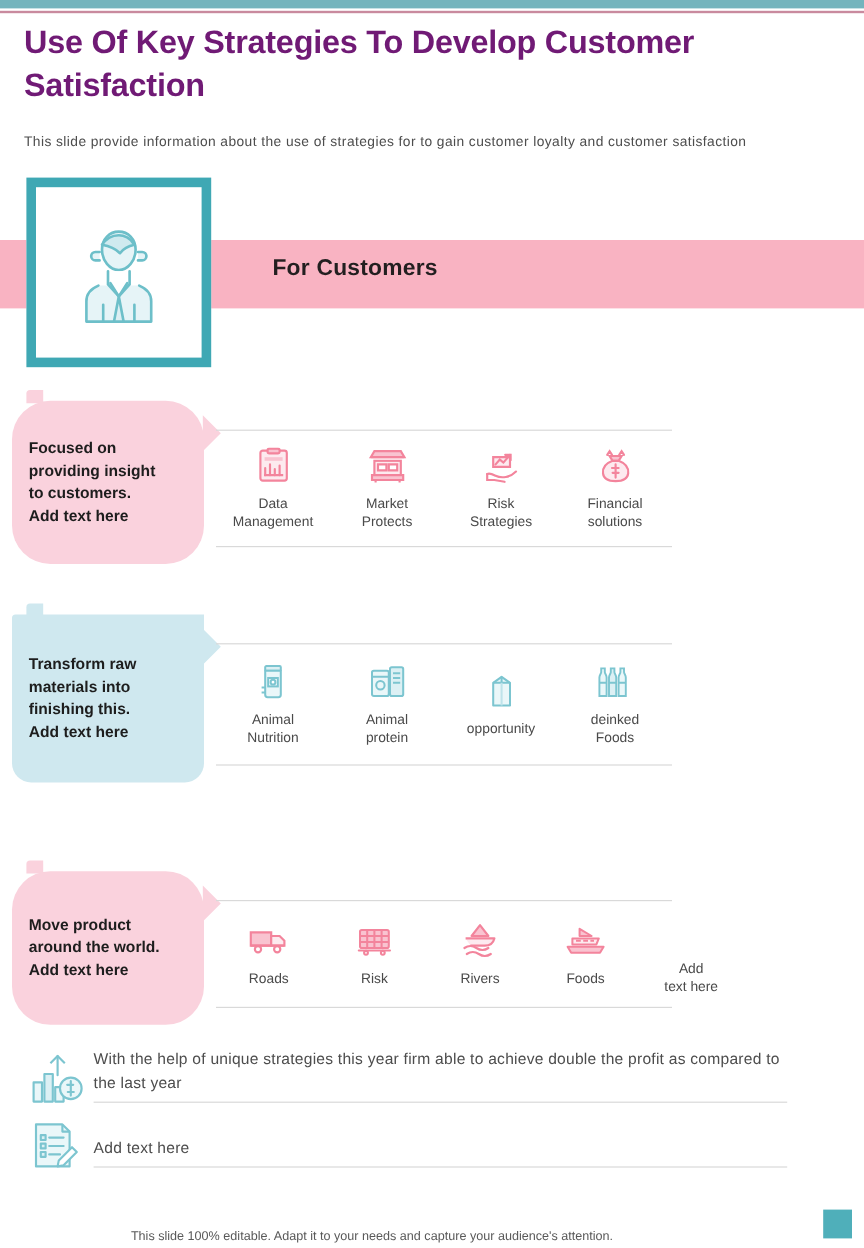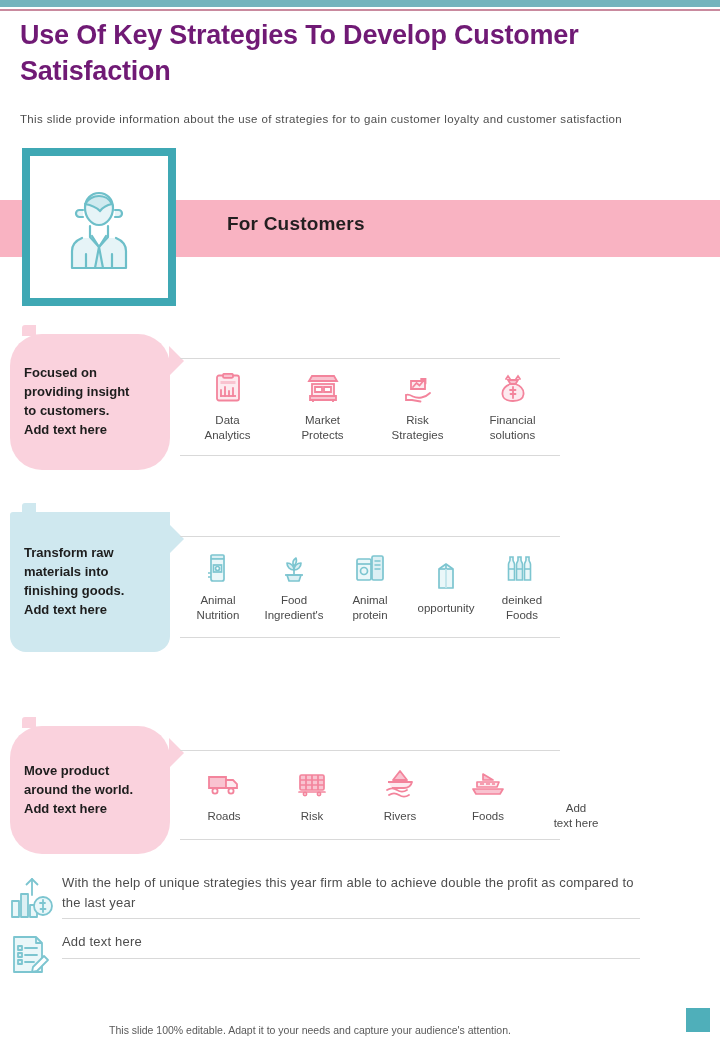--- a/index.html
+++ b/index.html
@@ -112,22 +112,22 @@
     justify-content: center; }
   .item-label {
     margin-top: 8px; font-size: 11.5px; color: #4a4a4a;
     text-align: center; line-height: 1.28; white-space: pre-line;
   }
   .row-3 .items { width: 440px; }
   .row-3 .item-addtext .item-icon { height: 34px; }
 
   
   .note {
-    position: absolute; left: 10px; width: 630px;
-    display: flex; align-items: flex-start;
+    position: absolute; left: 26px; width: 630px;
+    display: flex; align-items: flex-end;
   }
   .note-1 { top: 873px; }
   .note-2 { top: 932px; }
   .note-icon { width: 52px; flex: 0 0 52px; padding-top: 2px; }
   .note-body { flex: 1 1 auto; padding-bottom: 8px; }
   .note-text {
     font-size: 13px; color: #4d4d4d; line-height: 1.5;
     letter-spacing: 0.2px;
   }
   .note-rule { margin-top: 6px; height: 1px; background: #d9d9d9; }
@@ -188,21 +188,21 @@
         <div class="item-icon">
           <svg width="28" height="30" viewBox="0 0 28 30" fill="none" stroke="#f3849c" stroke-width="1.8">
             <rect x="3" y="2.5" width="22" height="25" rx="2" fill="#fdeaef"></rect>
             <rect x="9" y="0.8" width="10" height="4" rx="1.4" fill="#f9c3d0" stroke="#f3849c"></rect>
             <rect x="6.5" y="8" width="15" height="3" fill="#f9c3d0" stroke="none"></rect>
             <path d="M7 23v-6M11 23v-9M15 23v-5M19 23v-8" stroke-linecap="round"></path>
             <path d="M6 23h16"></path>
           </svg>
         </div>
         <div class="item-label">Data
-Analytics</div>
+Management</div>
       </div>
       <div class="item">
         <div class="item-icon">
           <svg width="32" height="28" viewBox="0 0 32 28" fill="none" stroke="#f3849c" stroke-width="1.8">
             <path d="M2 7l3-5h22l3 5z" fill="#f9c3d0"></path>
             <path d="M2 7h28"></path>
             <rect x="5" y="10" width="22" height="12" fill="#fdeaef"></rect>
             <path d="M8 13h7v5H8zM17 13h7v5h-7z" fill="#fff"></path>
             <path d="M3 22h26v4H3z" fill="#f9c3d0"></path>
             <path d="M6 26v2M26 26v2" stroke-linecap="round"></path>
@@ -237,54 +237,40 @@
 solutions</div>
       </div>
     </div>
   </div>
 </div>
 
 <div class="row row-2">
   <div class="callout teal">
     <div class="callout-text">Transform raw
 materials into
-finishing goods.
+finishing this.
 Add text here</div>
   </div>
   <div class="callout-nub teal"></div>
   <div class="strip">
     <div class="strip-line top"></div>
     <div class="strip-line bottom"></div>
     <div class="items">
       <div class="item">
         <div class="item-icon">
           <svg width="26" height="30" viewBox="0 0 26 30" fill="none" stroke="#7cc5d0" stroke-width="1.7">
             <rect x="6" y="2" width="13" height="4" rx="1" fill="#dcf0f4"></rect>
             <path d="M6 6h13v20a2 2 0 01-2 2H8a2 2 0 01-2-2z" fill="#eaf7f9"></path>
             <rect x="8.5" y="12" width="8" height="7" fill="#fff"></rect>
             <circle cx="12.5" cy="15.5" r="2"></circle>
             <path d="M3 20h3M3 24h3"></path>
           </svg>
         </div>
         <div class="item-label">Animal
 Nutrition</div>
-      </div>
-      <div class="item">
-        <div class="item-icon">
-          <svg width="30" height="30" viewBox="0 0 30 30" fill="none" stroke="#7cc5d0" stroke-width="1.7" stroke-linejoin="round">
-            <path d="M15 17c0-4 3-7 7-7 0 4-3 7-7 7z" fill="#dcf0f4"></path>
-            <path d="M15 17c0-4-3-7-7-7 0 4 3 7 7 7z" fill="#dcf0f4"></path>
-            <path d="M15 13c2-2 3-5 2-8-3 2-4 5-2 8z" fill="#eaf7f9"></path>
-            <path d="M15 17v5"></path>
-            <path d="M8 22h14l-2 6H10z" fill="#dcf0f4"></path>
-            <path d="M6 22h18"></path>
-          </svg>
-        </div>
-        <div class="item-label">Food
-Ingredient's</div>
       </div>
       <div class="item">
         <div class="item-icon">
           <svg width="30" height="30" viewBox="0 0 30 30" fill="none" stroke="#7cc5d0" stroke-width="1.7">
             <rect x="2" y="6" width="14" height="21" rx="1.5" fill="#eaf7f9"></rect>
             <path d="M2 11h14"></path>
             <circle cx="9" cy="18" r="3.5"></circle>
             <rect x="17" y="3" width="11" height="24" rx="1.5" fill="#dcf0f4"></rect>
             <path d="M19.5 8h6M19.5 12h6M19.5 16h6"></path>
           </svg>

